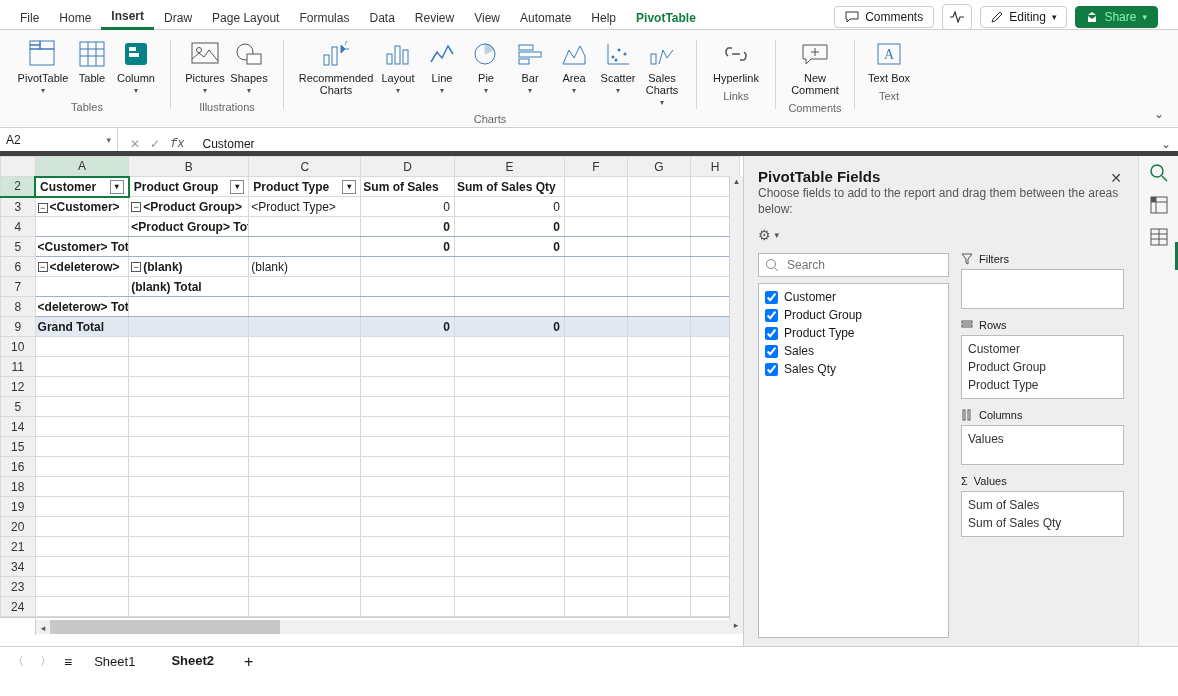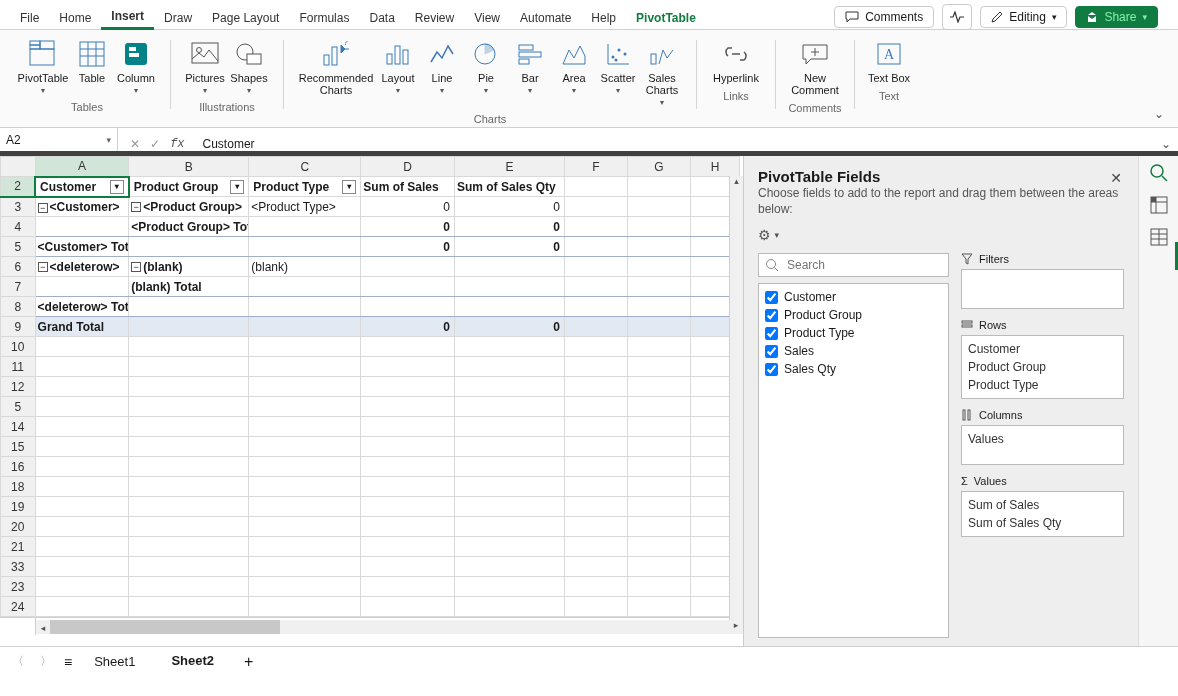--- a/index.html
+++ b/index.html
@@ -621,21 +621,21 @@
             <td class="cell"></td>
             <td class="cell"></td>
             <td class="cell"></td>
             <td class="cell"></td>
             <td class="cell"></td>
             <td class="cell"></td>
             <td class="cell"></td>
             <td class="cell"></td>
           </tr>
       <tr>
-            <td class="rowhead">33</td>
+            <td class="rowhead">34</td>
             <td class="cell"></td>
             <td class="cell"></td>
             <td class="cell"></td>
             <td class="cell"></td>
             <td class="cell"></td>
             <td class="cell"></td>
             <td class="cell"></td>
             <td class="cell"></td>
           </tr>
       <tr>

